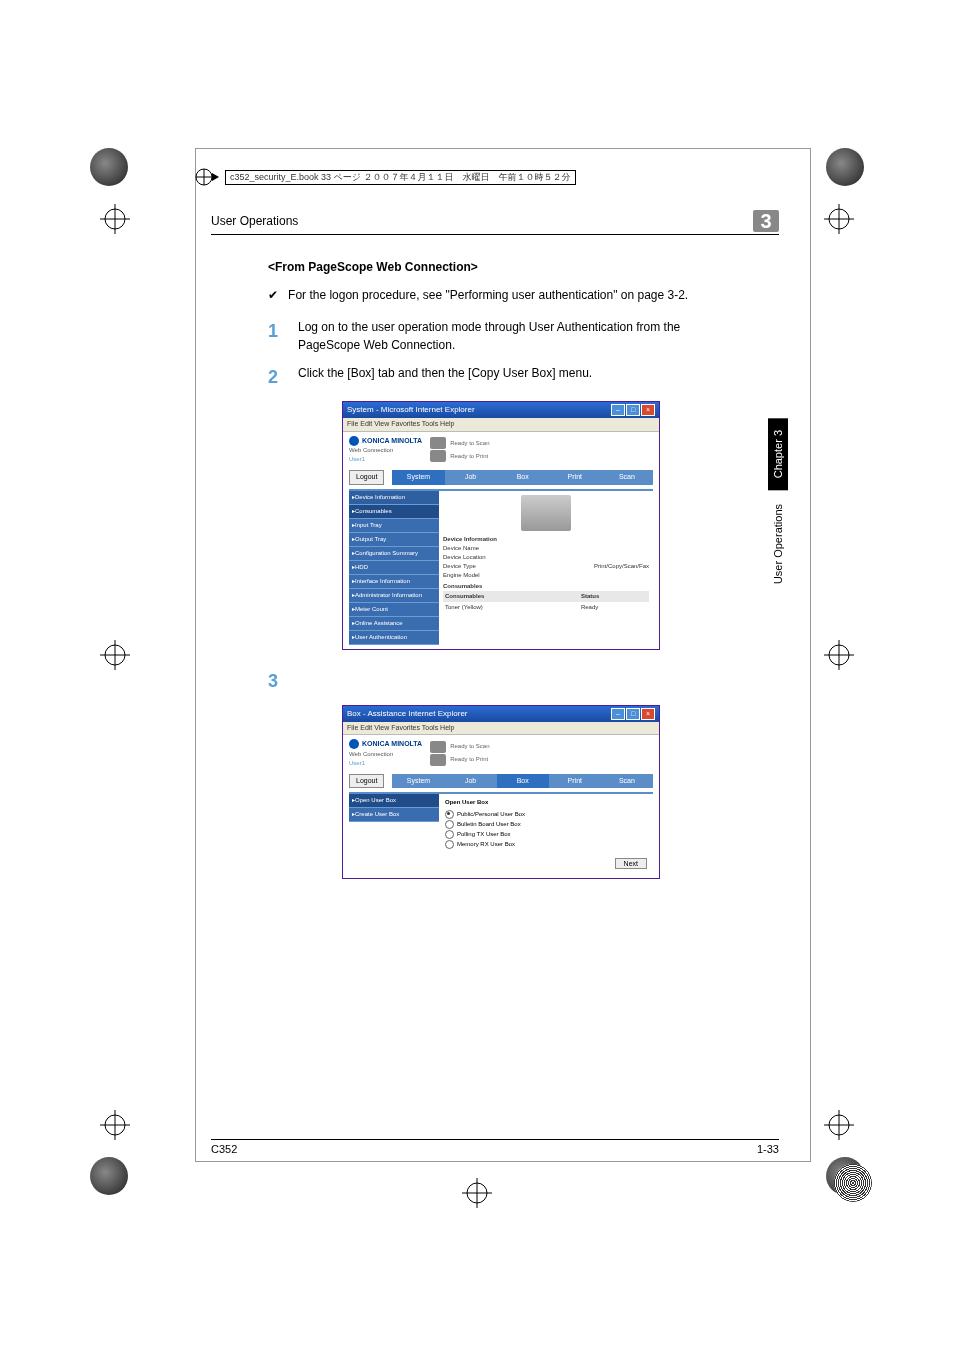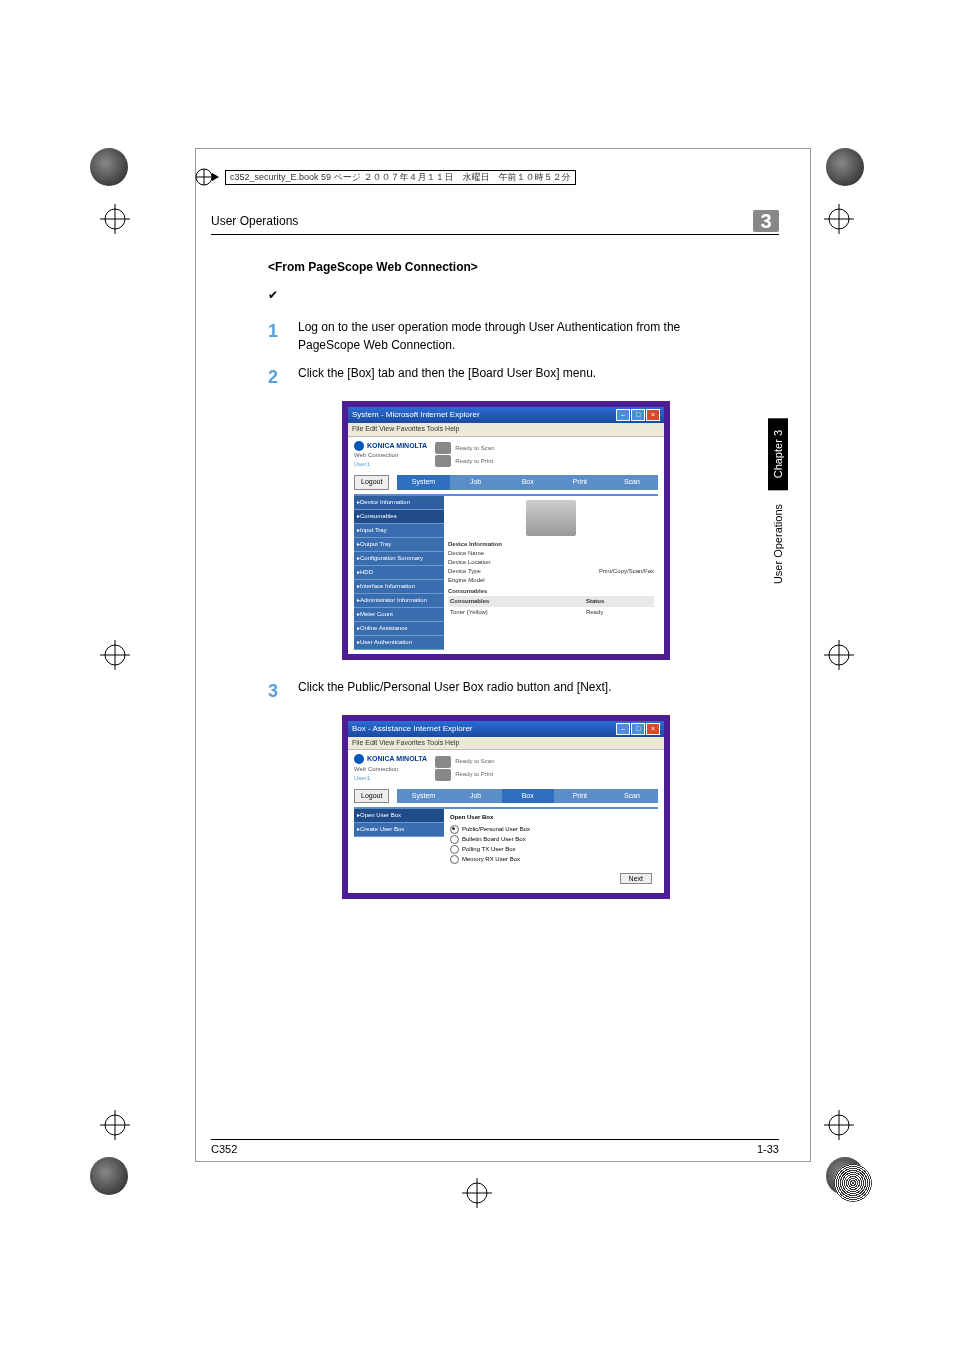--- a/index.html
+++ b/index.html
@@ -81,21 +81,21 @@
   .step-row { display: flex; gap: 14px; margin-bottom: 10px; align-items: flex-start; }
   .step-row .num {
     font-size: 18px;
     font-weight: bold;
     color: #5aa0d8;
     width: 16px;
     flex: 0 0 auto;
   }
   .screenshot {
     margin: 8px 0 18px 74px;
-    border: 6px solid #4c1d95;
+    border: 1px solid #4c1d95;
     width: 316px;
     background: #fff;
     font-size: 7px;
   }
   .ss-titlebar {
     background: linear-gradient(#2b6cd4, #1a4aa0);
     color: #fff;
     padding: 2px 4px;
     display: flex;
     justify-content: space-between;
@@ -296,43 +296,44 @@
 
 <div class="header-line">
   <span class="arrow-icon">
     <svg width="24" height="18">
         <circle cx="9" cy="9" r="8" fill="none" stroke="#000"></circle>
         <line x1="1" y1="9" x2="17" y2="9" stroke="#000"></line>
         <line x1="9" y1="1" x2="9" y2="17" stroke="#000"></line>
         <path d="M17 5 L24 9 L17 13 Z" fill="#000"></path>
       </svg>
   </span>
-  <span class="filename">c352_security_E.book  59 ページ  ２００７年４月１１日　水曜日　午前１０時５２分</span>
+  <span class="filename">c352_security_E.book  33 ページ  ２００７年４月１１日　水曜日　午前１０時５２分</span>
 </div>
 
 <div class="section-header">
   <span class="title">User Operations</span>
   <span class="chapnum">3</span>
 </div>
 
 <div class="content">
   <div class="heading">&lt;From PageScope Web Connection&gt;</div>
 
   <div class="check-row">
     <span class="chk">✔</span>
+    <span>For the logon procedure, see "Performing user authentication" on page 3-2.</span>
   </div>
 
   <div class="step-row">
     <span class="num">1</span>
     <span>Log on to the user operation mode through User Authentication from the PageScope Web Connection.</span>
   </div>
 
   <div class="step-row">
     <span class="num">2</span>
-    <span>Click the [Box] tab and then the [Board User Box] menu.</span>
+    <span>Click the [Box] tab and then the [Copy User Box] menu.</span>
   </div>
 
   <div class="screenshot">
     <div class="ss-titlebar">
       <span>System - Microsoft Internet Explorer</span>
       <span class="ss-winbtns">
         <span>–</span>
         <span>□</span>
         <span class="close">×</span>
       </span>
@@ -405,21 +406,20 @@
                 </tr>
           </tbody>
             </table>
         </div>
       </div>
     </div>
   </div>
 
   <div class="step-row">
     <span class="num">3</span>
-    <span>Click the Public/Personal User Box radio button and [Next].</span>
   </div>
 
   <div class="screenshot" style="min-height:150px;">
     <div class="ss-titlebar">
       <span>Box - Assistance Internet Explorer</span>
       <span class="ss-winbtns">
         <span>–</span>
         <span>□</span>
         <span class="close">×</span>
       </span>

